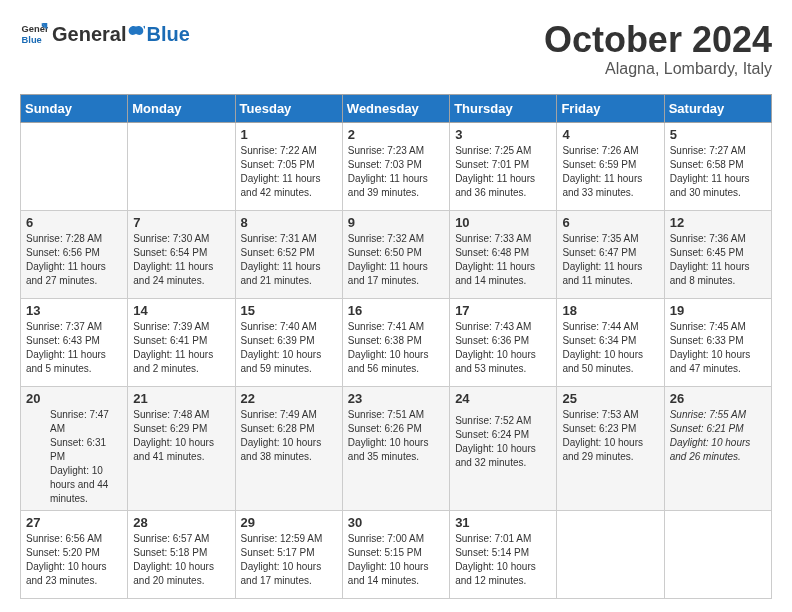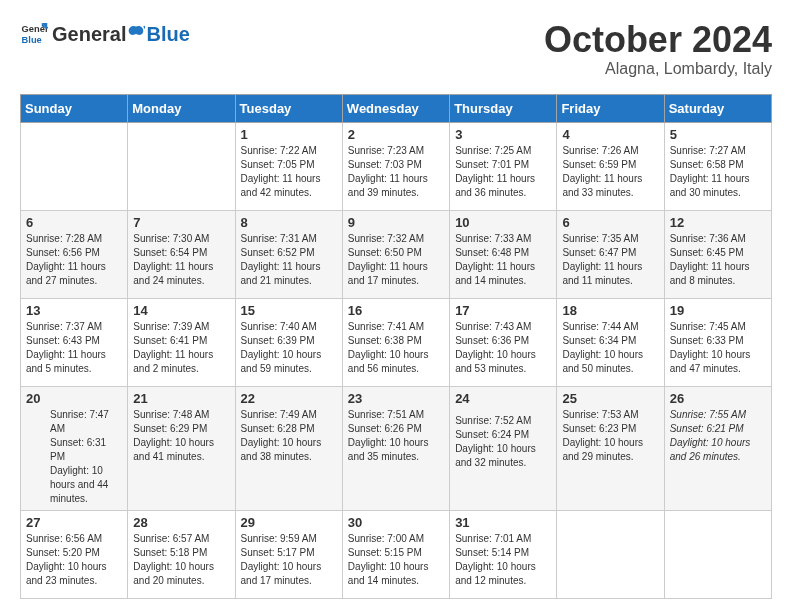--- a/index.html
+++ b/index.html
@@ -293,21 +293,21 @@
 Daylight: 10 hours and 23 minutes.</div>
         </td>
         <td>
           <div class="day-number">28</div>
           <div class="day-info" style="white-space: pre-line;">Sunrise: 6:57 AM
 Sunset: 5:18 PM
 Daylight: 10 hours and 20 minutes.</div>
         </td>
         <td>
           <div class="day-number">29</div>
-          <div class="day-info" style="white-space: pre-line;">Sunrise: 9:59 AM
+          <div class="day-info" style="white-space: pre-line;">Sunrise: 12:59 AM
 Sunset: 5:17 PM
 Daylight: 10 hours and 17 minutes.</div>
         </td>
         <td>
           <div class="day-number">30</div>
           <div class="day-info" style="white-space: pre-line;">Sunrise: 7:00 AM
 Sunset: 5:15 PM
 Daylight: 10 hours and 14 minutes.</div>
         </td>
         <td>

